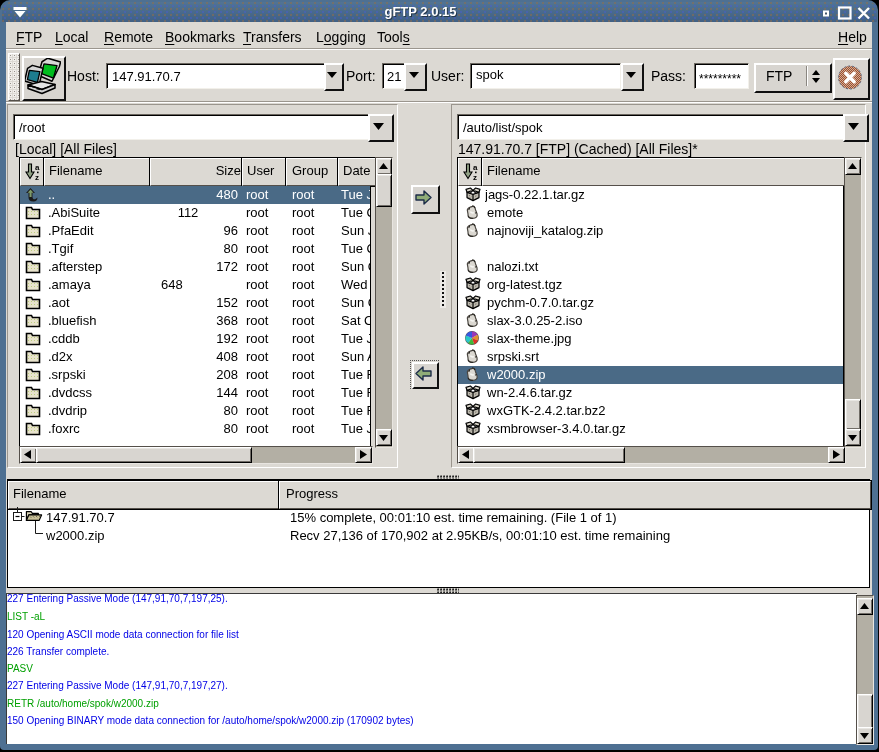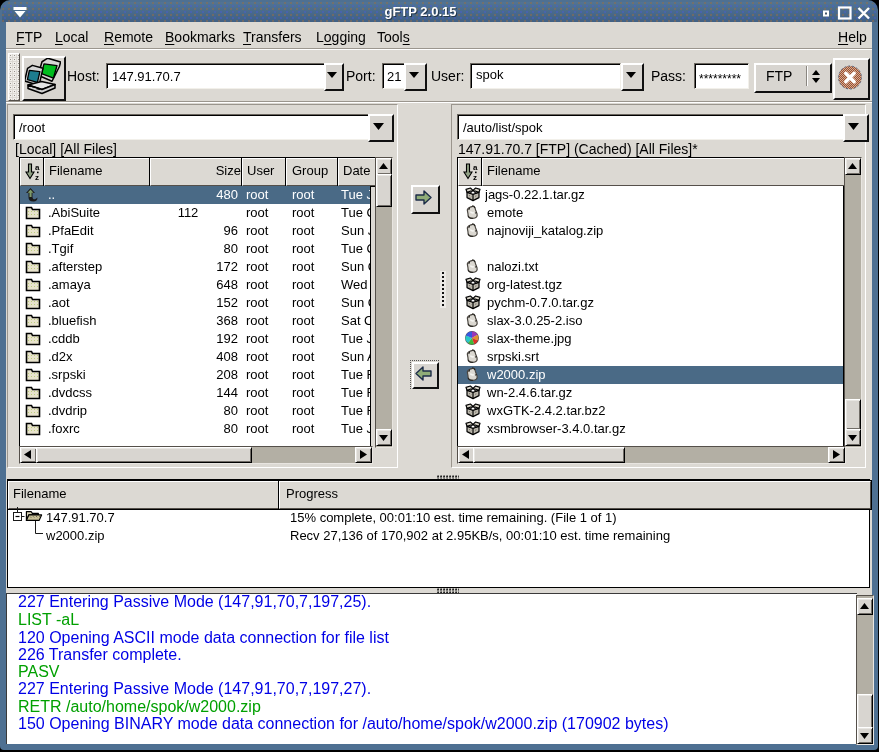--- a/index.html
+++ b/index.html
@@ -36,21 +36,21 @@
   box-shadow:inset 1px 1px 0 #e8e6e2, inset -1px -1px 0 #706c66}
 .lbl{position:absolute;font-size:13px;color:#000;white-space:nowrap}
 .lbl14{position:absolute;font-size:14px;color:#000;white-space:nowrap}
 .row{position:absolute;left:0;width:100%;height:18px;font-size:13px;white-space:nowrap}
 .sel{background:#4a6a86;color:#fff}
 .cell{position:absolute;top:0;height:18px;line-height:18px;overflow:hidden}
 .icon{position:absolute;top:1px}
 .mi{position:absolute;top:29px;font-size:14px;color:#000}
 u{text-decoration:underline;text-underline-offset:2px}
 .dots{position:absolute;background-image:radial-gradient(circle at 1.5px 1.5px,#96918a 0,#96918a .9px,#f0eeea 1px,#f0eeea 1.8px,transparent 1.9px);background-size:4px 4px}
-.logline{position:absolute;left:18px;font-size:16px;white-space:nowrap}
+.logline{position:absolute;left:7px;font-size:10px;white-space:nowrap}
 .blue{color:#0000e6}.green{color:#00a000}
 </style></head>
 <body>
 <svg width="0" height="0" style="position:absolute">
 <defs>
 <g id="fold">
  <path d="M1.5 4.5 L1.5 2.5 L6.5 2.5 L7.5 4.5 L14.5 4.5 L14.5 13.5 L1.5 13.5 Z" fill="#e8e3cc" stroke="#000" stroke-width="1.6"></path>
  <path d="M3 6 l1 1 m2 -1 l1 1 m2 -1 l1 1 m2 -1 l1 1 M3 9 l1 1 m2 -1 l1 1 m2 -1 l1 1 m2 -1 l1 1" stroke="#b8cc74" stroke-width="0.9" fill="none"></path>
 </g>
 <g id="up">
@@ -252,21 +252,21 @@
       <span class="cell" style="left:130px;width:88px;text-align:right">172</span>
       <span class="cell" style="left:226px;width:40px">root</span>
       <span class="cell" style="left:272px;width:44px">root</span>
       <span class="cell" style="left:321px;width:29px">Sun Oct</span>
     </div>
 <div class="row" style="top:90px">
       <svg class="icon" style="left:5px" width="16" height="16" viewBox="0 0 16 16">
         <use href="#fold"></use>
       </svg>
       <span class="cell" style="left:28px;width:100px">.amaya</span>
-      <span class="cell" style="left:130px;width:88px;text-align:right">648</span>
+      <span class="cell" style="left:141px;width:88px;">648</span>
       <span class="cell" style="left:226px;width:40px">root</span>
       <span class="cell" style="left:272px;width:44px">root</span>
       <span class="cell" style="left:321px;width:29px">Wed Ja</span>
     </div>
 <div class="row" style="top:108px">
       <svg class="icon" style="left:5px" width="16" height="16" viewBox="0 0 16 16">
         <use href="#fold"></use>
       </svg>
       <span class="cell" style="left:28px;width:100px">.aot</span>
       <span class="cell" style="left:130px;width:88px;text-align:right">152</span>

